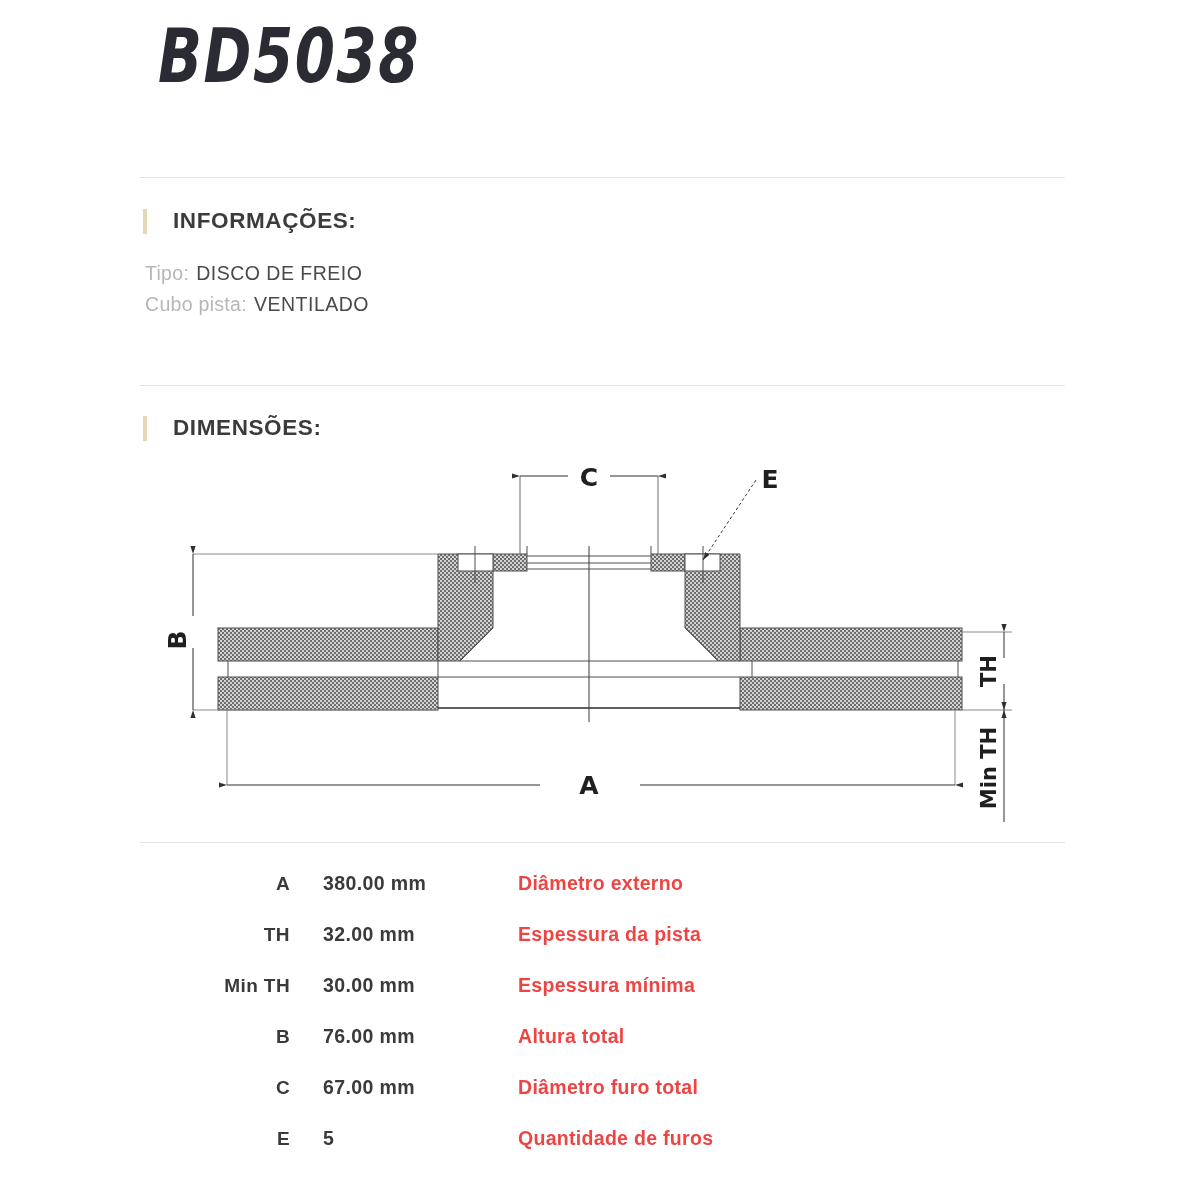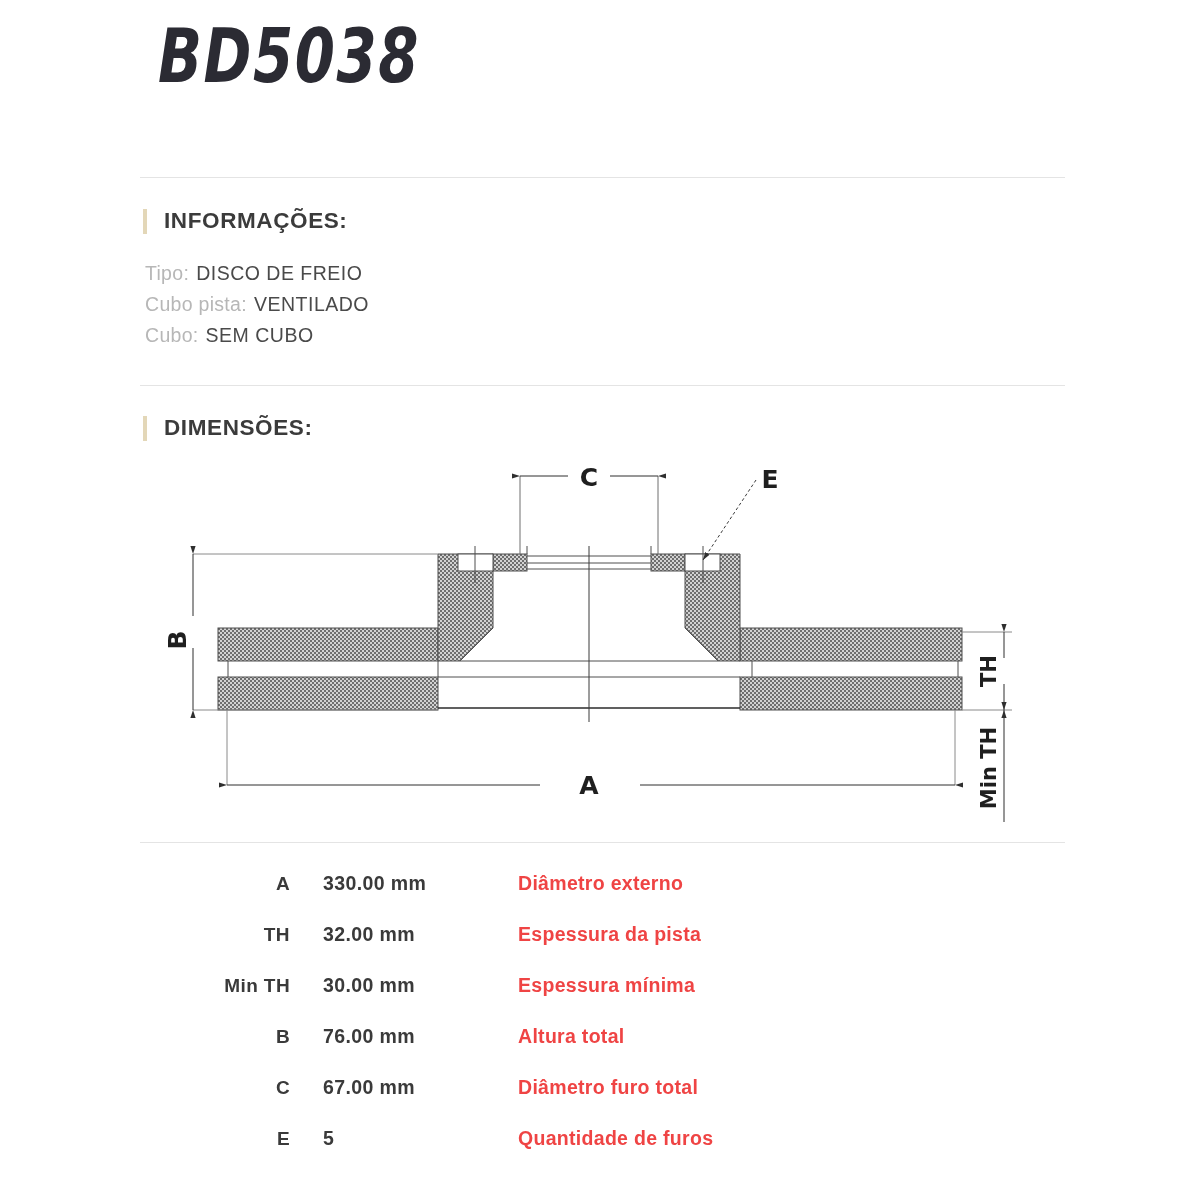--- a/index.html
+++ b/index.html
@@ -49,21 +49,21 @@
   }
   .divider.d1 { top: 177px; }
   .divider.d2 { top: 385px; }
   .divider.d3 { top: 842px; }
 
   
   .section-head {
     position: absolute;
     display: flex;
     align-items: center;
-    gap: 17px;
+    gap: 26px;
   }
   .section-head .bar {
     width: 4px;
     height: 25px;
     background: #e3d7b8;
     flex: none;
   }
   .section-head .text {
     font-size: 22.5px;
     font-weight: 700;
@@ -158,23 +158,20 @@
     <span class="bar"></span>
     <span class="text">INFORMAÇÕES:</span>
   </div>
 
   <div class="info-list">
     <div class="info-row">
       <span class="info-label">Tipo:</span><span class="info-value">DISCO DE FREIO</span>
     </div>
     <div class="info-row">
       <span class="info-label">Cubo pista:</span><span class="info-value">VENTILADO</span>
-    </div>
-    <div class="info-row">
-      <span class="info-label">Cubo:</span><span class="info-value">SEM CUBO</span>
     </div>
   </div>
 
   <div class="divider d2"></div>
 
   <div class="section-head sh-dim">
     <span class="bar"></span>
     <span class="text">DIMENSÕES:</span>
   </div>
 
@@ -274,21 +271,21 @@
 
       <text x="856" y="318" text-anchor="middle" font-family="DejaVu Sans, sans-serif" font-size="21" font-weight="700" fill="#1f1f1f" transform="rotate(-90 856 318)">Min TH</text>
     </svg>
   </div>
 
   <div class="divider d3"></div>
 
   <div class="dim-table">
     <div class="dim-row">
       <span class="dim-key">A</span>
-      <span class="dim-val">330.00 mm</span>
+      <span class="dim-val">380.00 mm</span>
       <span class="dim-desc">Diâmetro externo</span>
     </div>
     <div class="dim-row">
       <span class="dim-key">TH</span>
       <span class="dim-val">32.00 mm</span>
       <span class="dim-desc">Espessura da pista</span>
     </div>
     <div class="dim-row">
       <span class="dim-key">Min TH</span>
       <span class="dim-val">30.00 mm</span>

